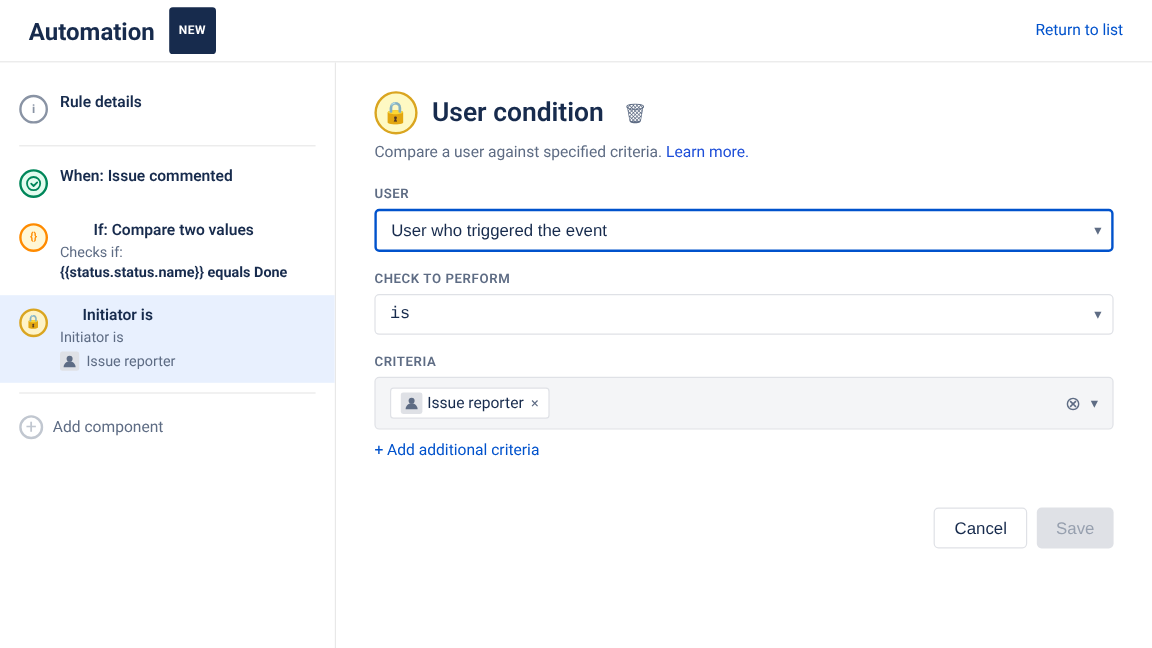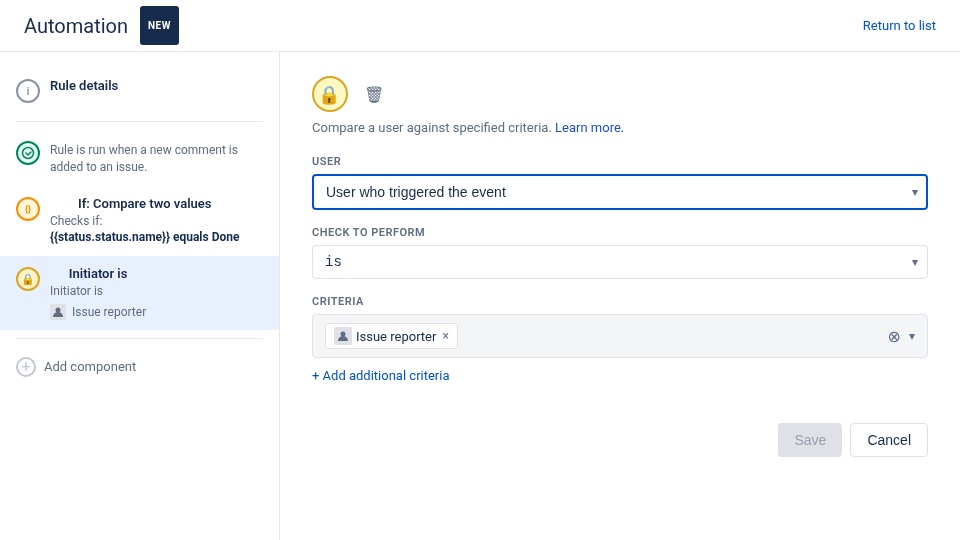--- a/index.html
+++ b/index.html
@@ -22,21 +22,21 @@
       border-bottom: 1px solid #e8e8e8;
       height: 52px;
     }
     .header-left {
       display: flex;
       align-items: center;
       gap: 12px;
     }
     .header-title {
       font-size: 20px;
-      font-weight: 400;
+      font-weight: 700;
       color: #172b4d;
     }
     .new-badge {
       background: #172b4d;
       color: #fff;
       font-size: 10px;
       font-weight: 700;
       padding: 14px 8px;
       border-radius: 3px;
       letter-spacing: 0.5px;
@@ -376,21 +376,21 @@
     <hr class="divider">
 
     <div class="sidebar-item">
       <div class="sidebar-icon icon-when">
         <svg viewBox="0 0 14 14" fill="none" xmlns="http://www.w3.org/2000/svg">
           <circle cx="7" cy="7" r="5.5" stroke="#00875a" stroke-width="1.5"></circle>
           <path d="M5 7l2 2 3-3" stroke="#00875a" stroke-width="1.5" stroke-linecap="round" stroke-linejoin="round"></path>
         </svg>
       </div>
       <div class="sidebar-item-content">
-        <div class="sidebar-item-desc">Rule is run when a new comment is added to an issue.</div>
+        <div class="sidebar-item-title">When: Issue commented</div>
       </div>
     </div>
 
     <div class="sidebar-item">
       <div class="sidebar-icon icon-if">
         <span class="icon-if-text">{}</span>
       </div>
       <div class="sidebar-item-content">
         <div class="sidebar-item-title">If: Compare two values</div>
         <div class="sidebar-item-desc">
@@ -423,20 +423,21 @@
       <div class="add-component-circle">+</div>
       <span>Add component</span>
     </div>
 
   </div>
 
   <div class="content">
 
     <div class="content-header">
       <div class="condition-icon">🔒</div>
+      <span class="content-title">User condition</span>
       <span class="trash-icon">🗑</span>
     </div>
 
     <div class="content-desc">
       <span>Compare a user against specified criteria.</span>
       <a class="learn-more">Learn more.</a>
     </div>
 
     <div class="form-group">
       <div class="form-label">User</div>
@@ -476,18 +477,18 @@
         <div class="criteria-actions">
           <span class="criteria-clear">⊗</span>
           <span class="criteria-expand">▾</span>
         </div>
       </div>
 
       <a class="add-criteria">+ Add additional criteria</a>
     </div>
 
     <div class="content-footer">
+      <button class="btn btn-cancel">Cancel</button>
       <button class="btn btn-save">Save</button>
-      <button class="btn btn-cancel">Cancel</button>
     </div>
 
   </div>
 </div>
 
 </body></html>

